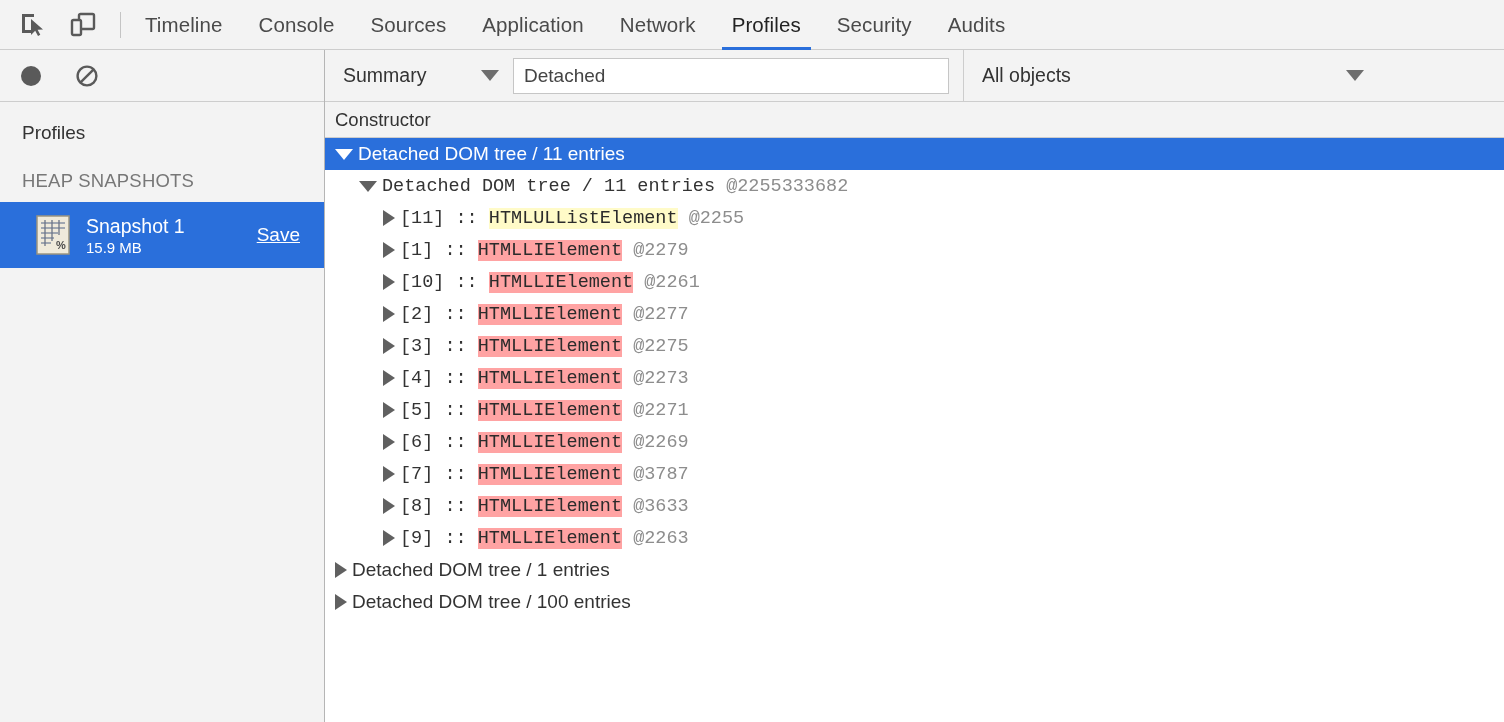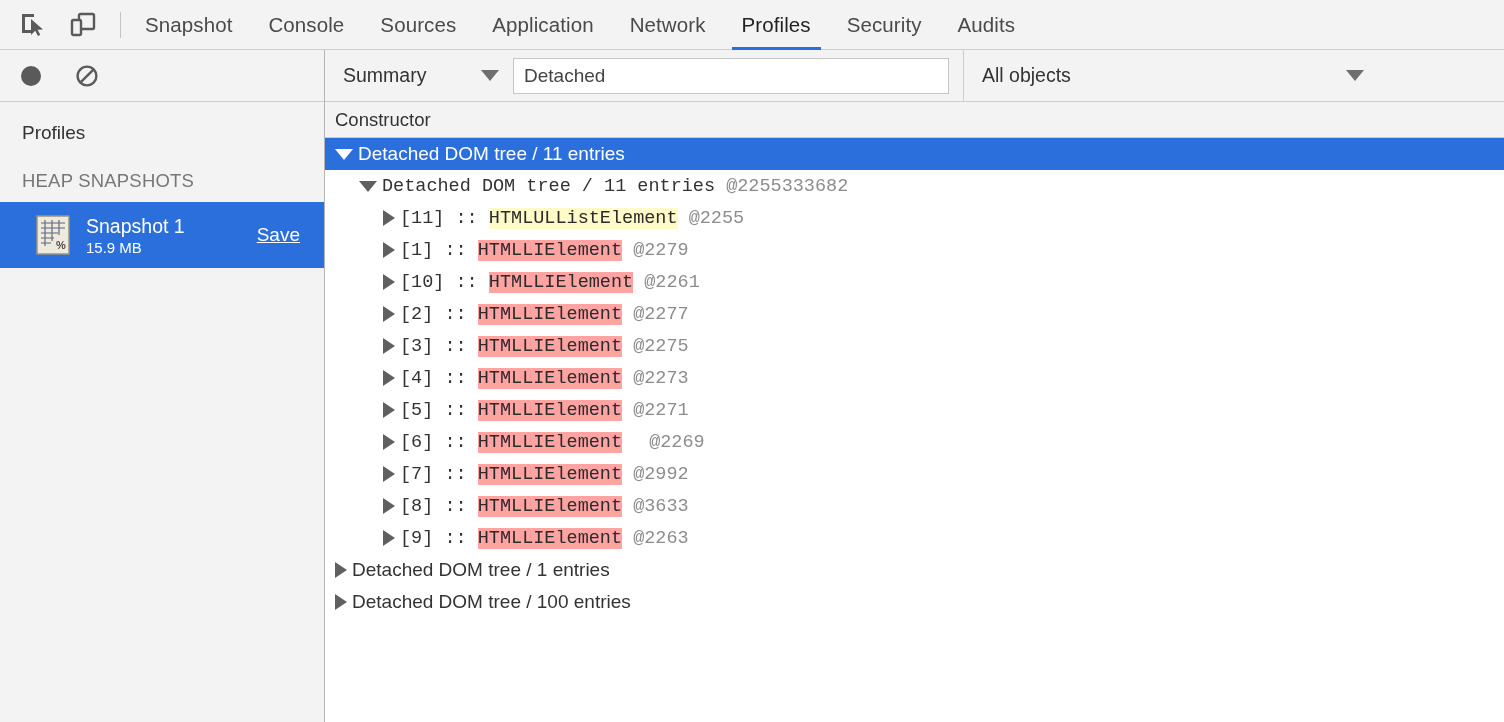--- a/index.html
+++ b/index.html
@@ -320,21 +320,21 @@
       <div class="icon-btn">
         <svg width="26" height="26" viewBox="0 0 26 26">
           <rect x="9" y="2" width="15" height="15" rx="1.5" fill="none" stroke="#5a5a5a" stroke-width="2.4"></rect>
           <rect x="2" y="8" width="9" height="15" rx="1.5" fill="#f3f3f3" stroke="#5a5a5a" stroke-width="2.4"></rect>
         </svg>
       </div>
     </div>
     <div class="tb-divider"></div>
     <div class="tabs">
         <div class="tab">
-          <span>Snapshot</span>
+          <span>Timeline</span>
         </div>
         <div class="tab">
           <span>Console</span>
         </div>
         <div class="tab">
           <span>Sources</span>
         </div>
         <div class="tab">
           <span>Application</span>
         </div>
@@ -467,27 +467,27 @@
           <div class="trow mono" style="padding-left: 58px;">
             <span class="tri closed"></span>
             <span class="lbl-dark" style="white-space: pre;">[5] :: </span>
             <span class="hl-red" style="white-space: pre;">HTMLLIElement</span>
             <span class="lbl-gray" style="white-space: pre;"> @2271</span>
           </div>
           <div class="trow mono" style="padding-left: 58px;">
             <span class="tri closed"></span>
             <span class="lbl-dark" style="white-space: pre;">[6] :: </span>
             <span class="hl-red" style="white-space: pre;">HTMLLIElement</span>
-            <span class="lbl-gray" style="white-space: pre; margin-left: 16px;"> @2269</span>
+            <span class="lbl-gray" style="white-space: pre;"> @2269</span>
           </div>
           <div class="trow mono" style="padding-left: 58px;">
             <span class="tri closed"></span>
             <span class="lbl-dark" style="white-space: pre;">[7] :: </span>
             <span class="hl-red" style="white-space: pre;">HTMLLIElement</span>
-            <span class="lbl-gray" style="white-space: pre;"> @2992</span>
+            <span class="lbl-gray" style="white-space: pre;"> @3787</span>
           </div>
           <div class="trow mono" style="padding-left: 58px;">
             <span class="tri closed"></span>
             <span class="lbl-dark" style="white-space: pre;">[8] :: </span>
             <span class="hl-red" style="white-space: pre;">HTMLLIElement</span>
             <span class="lbl-gray" style="white-space: pre;"> @3633</span>
           </div>
           <div class="trow mono" style="padding-left: 58px;">
             <span class="tri closed"></span>
             <span class="lbl-dark" style="white-space: pre;">[9] :: </span>

